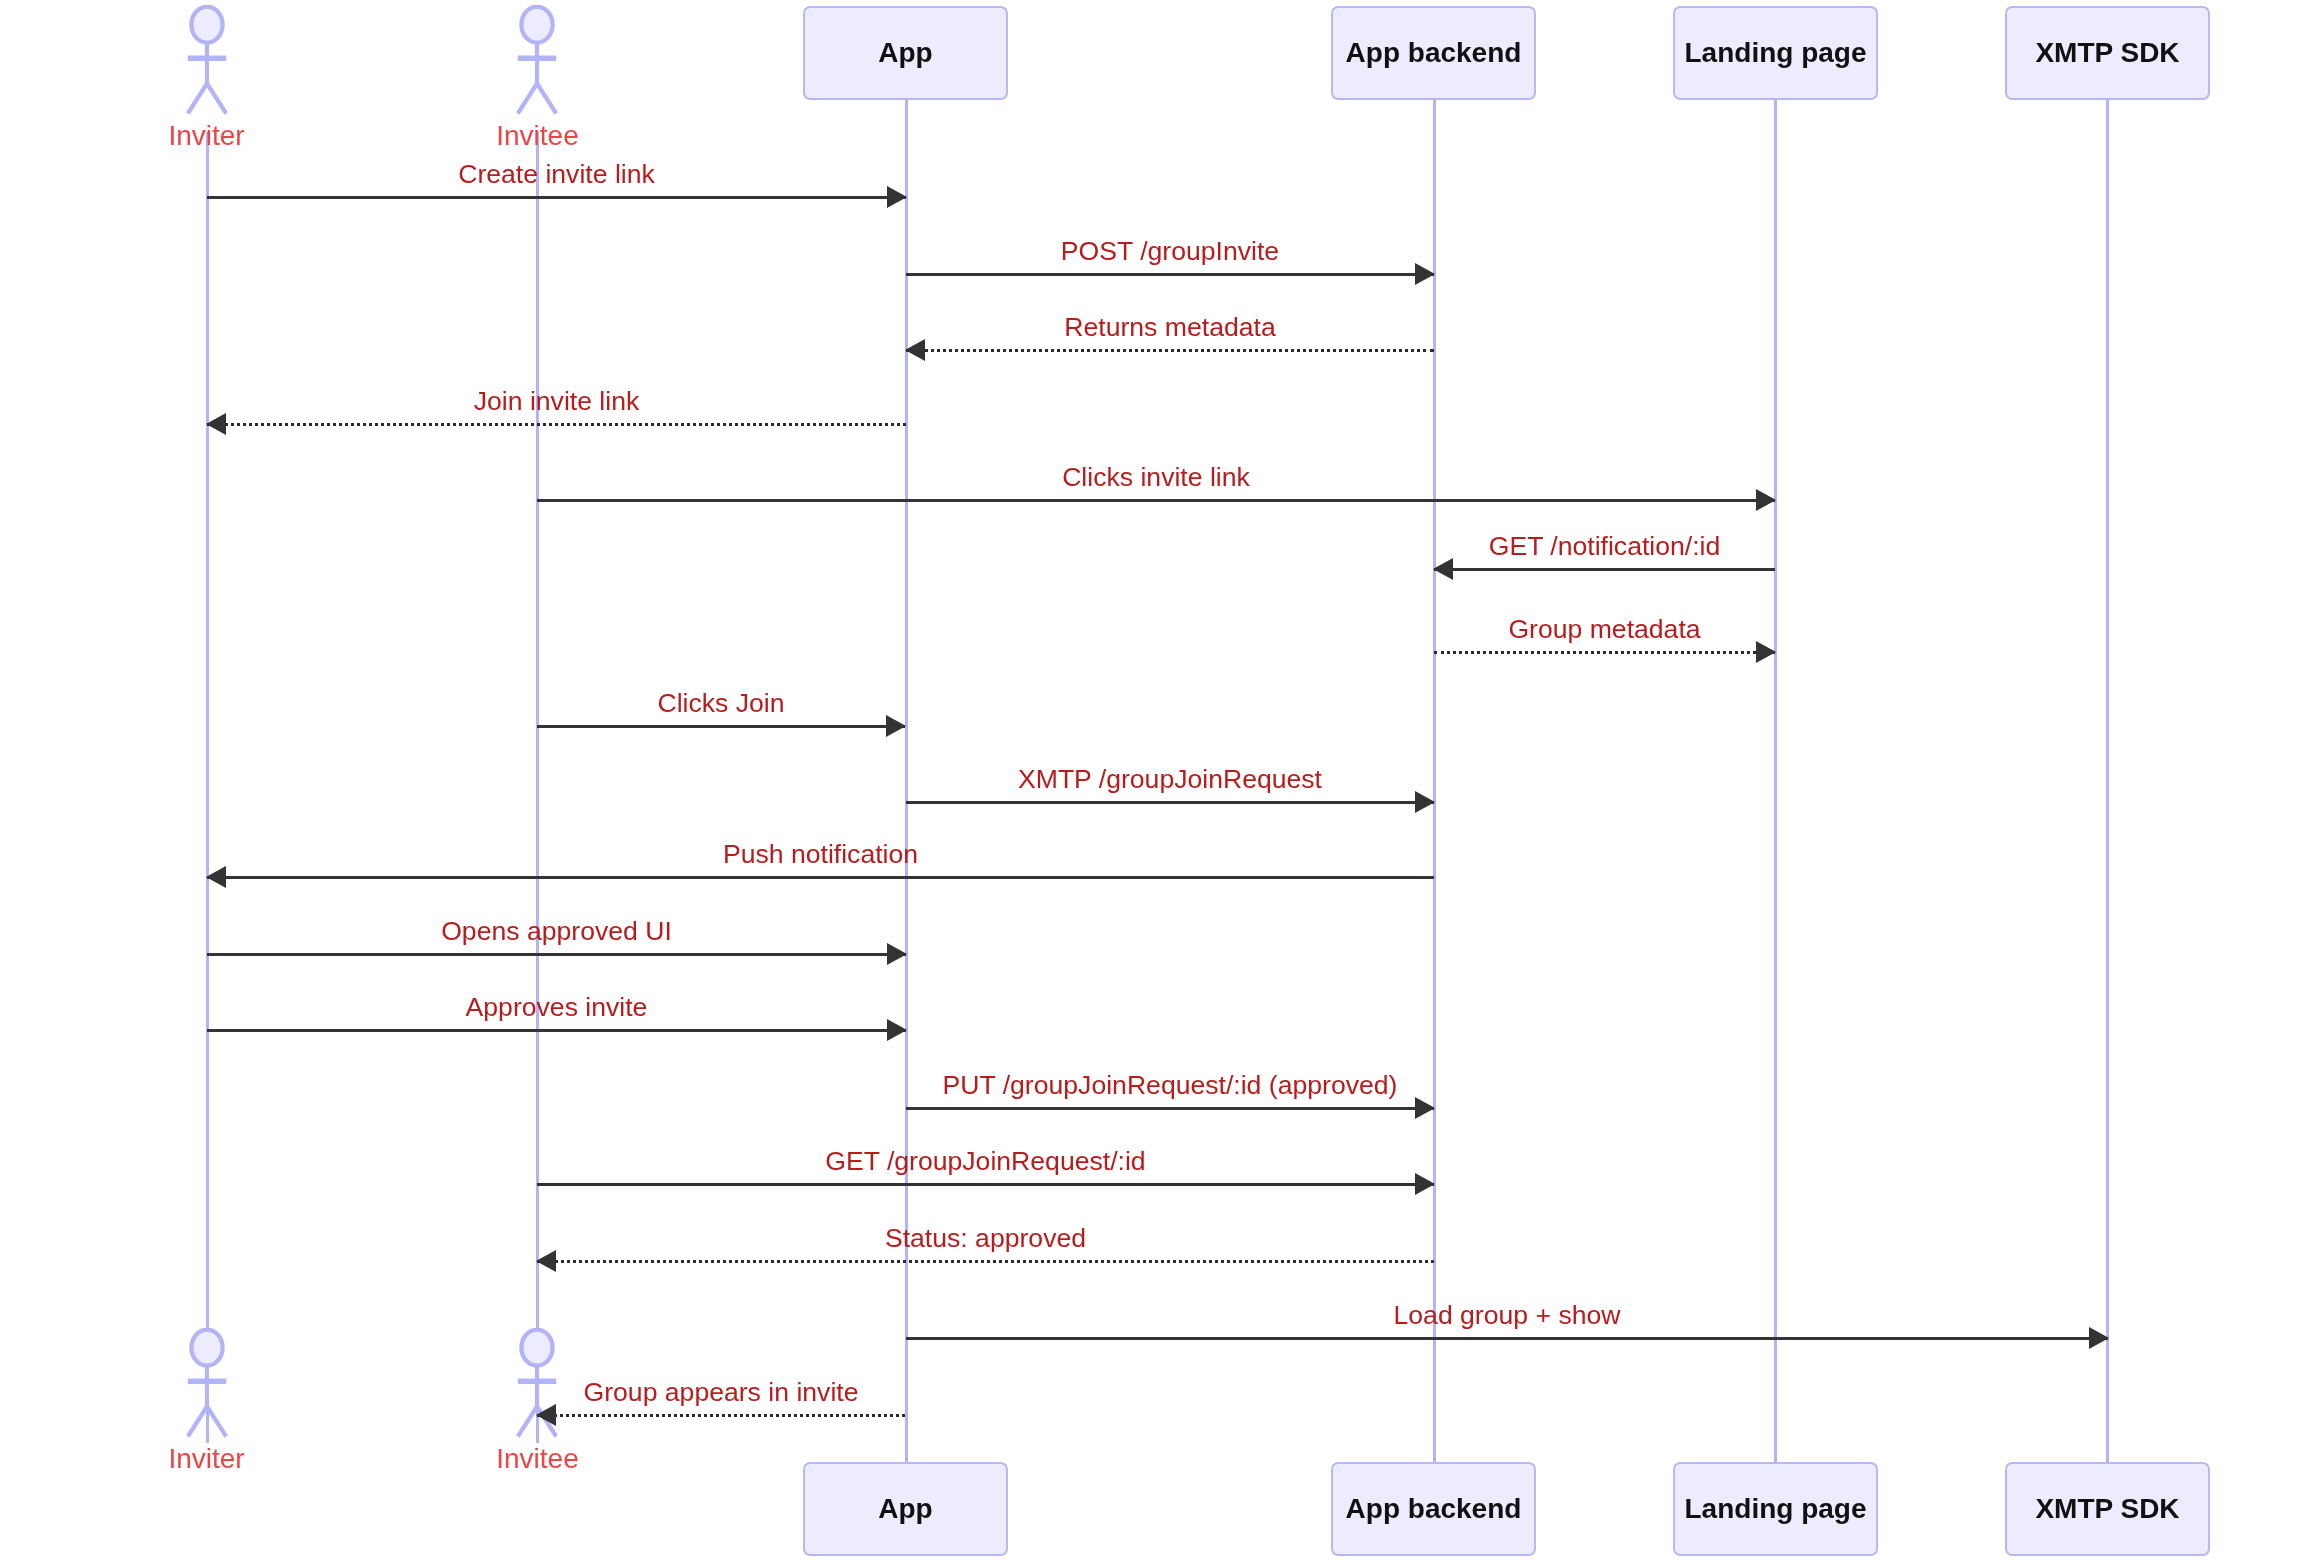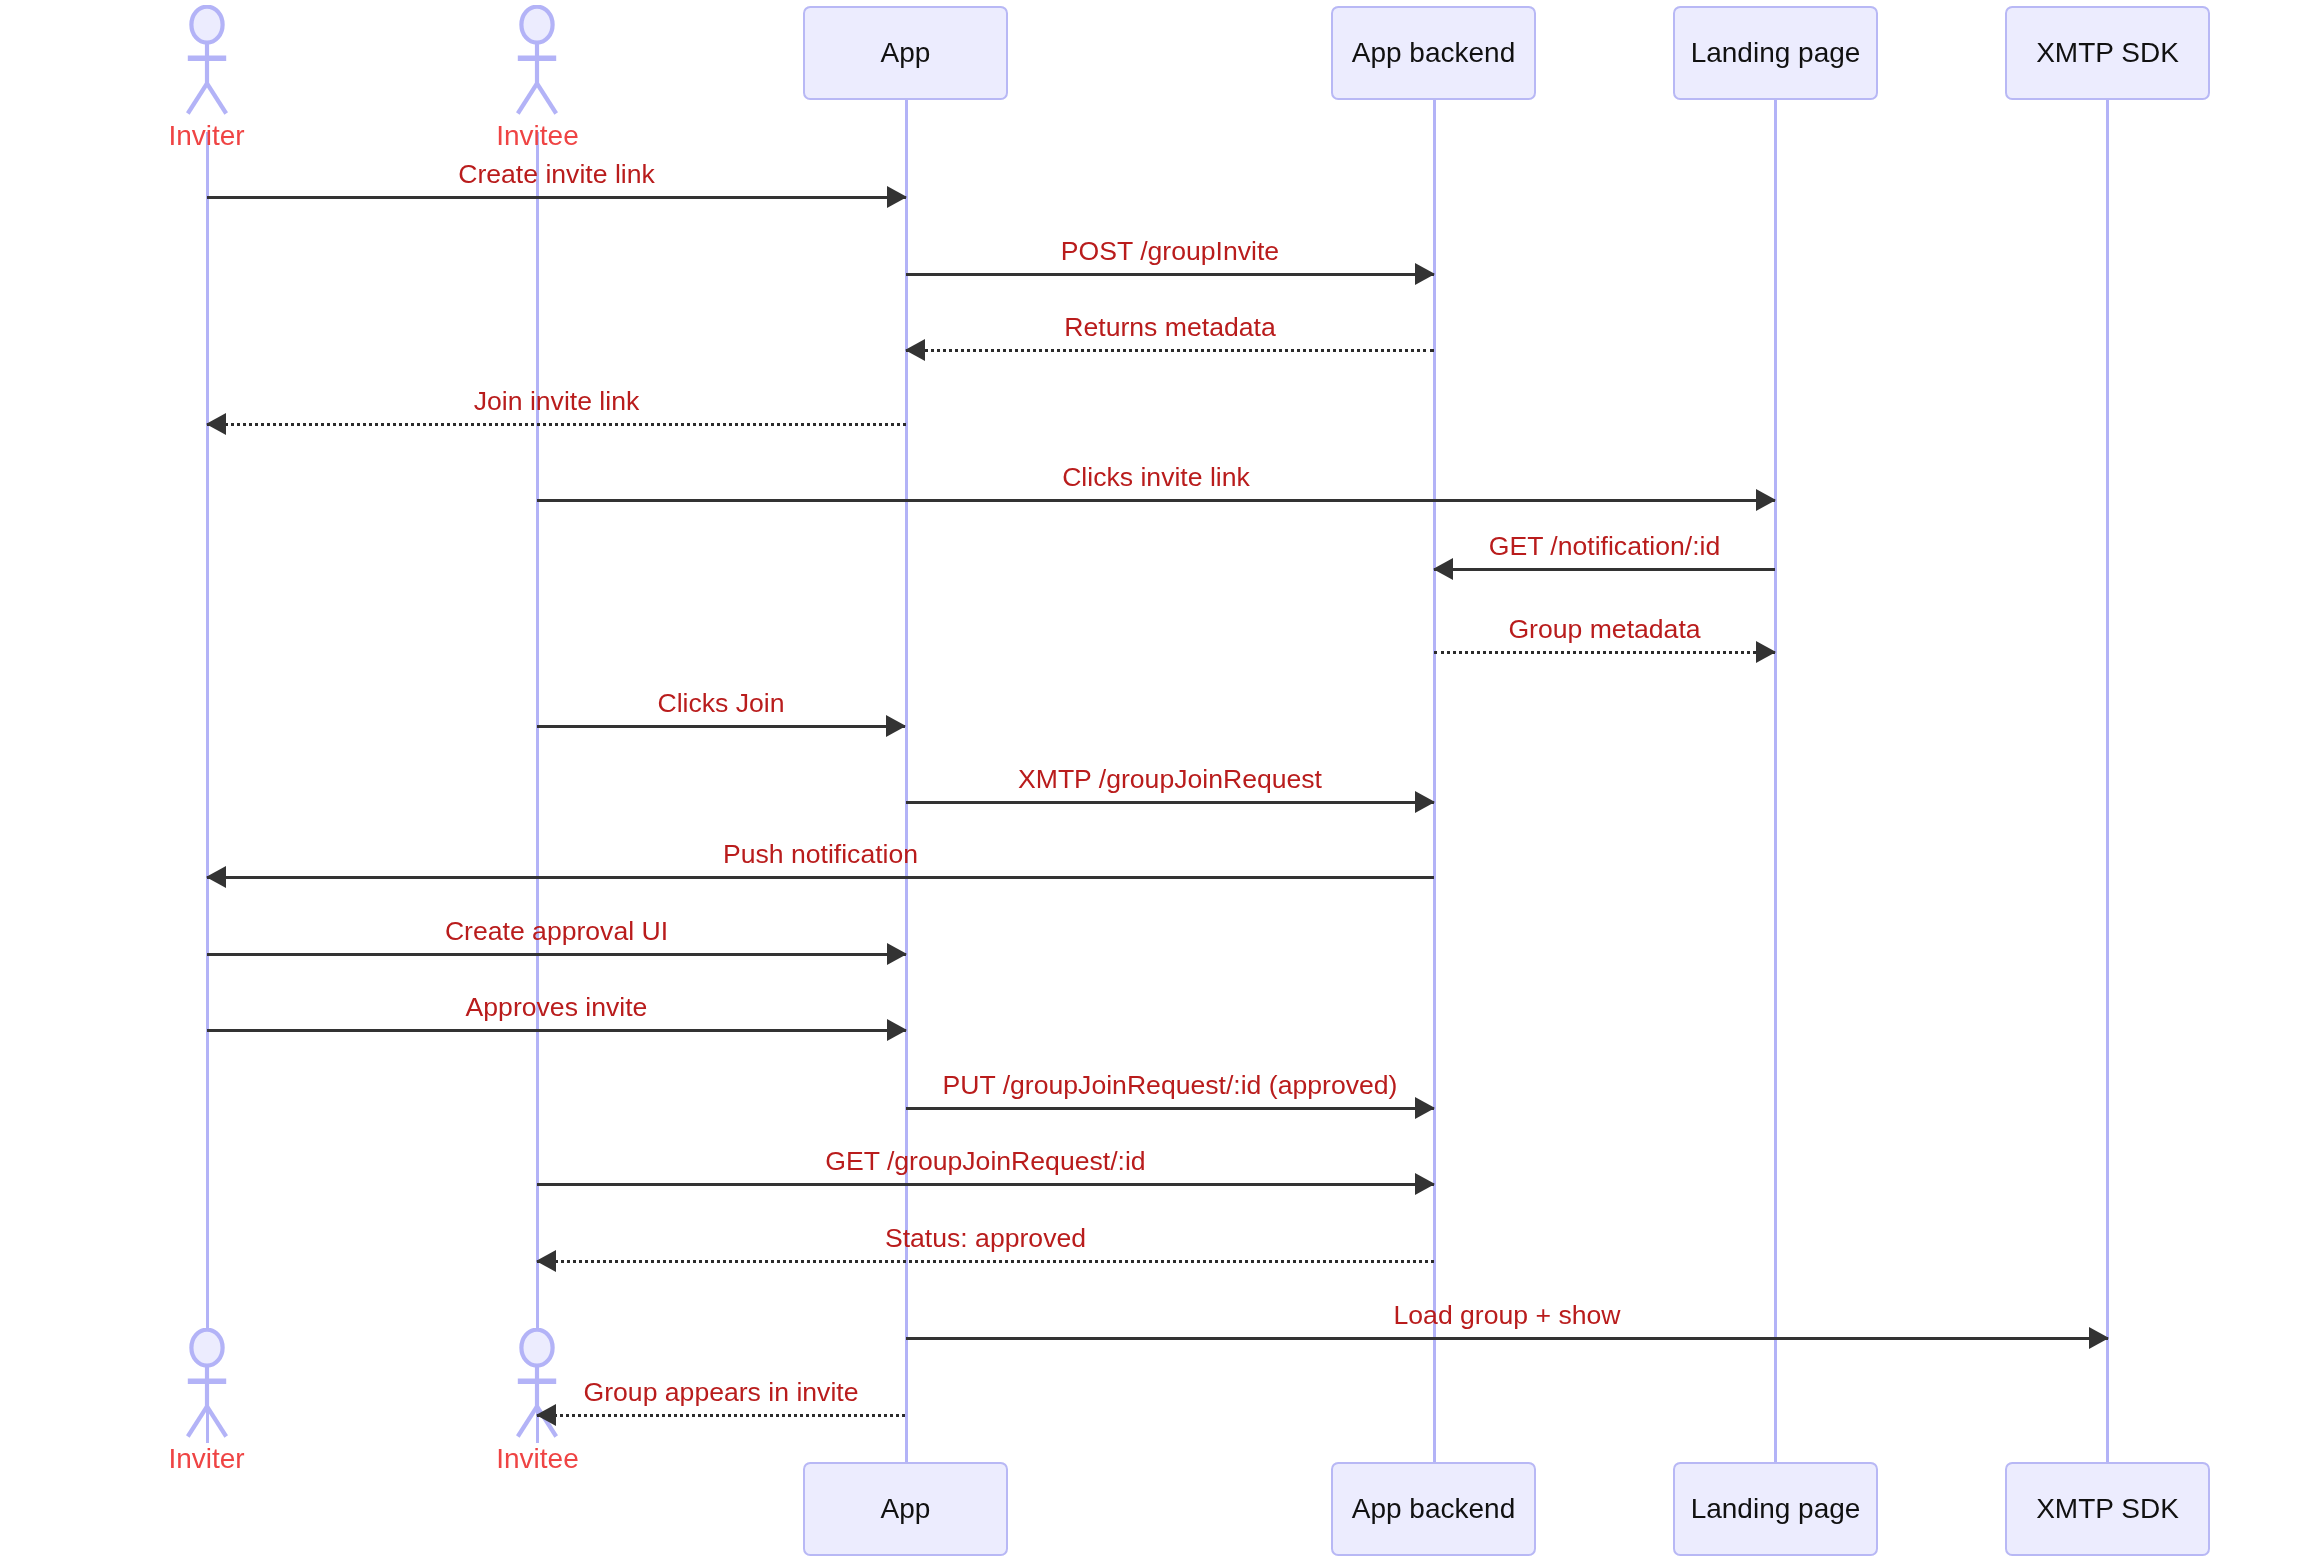--- a/index.html
+++ b/index.html
@@ -1,20 +1,20 @@
 <!DOCTYPE html>
 <html style="font-size:9.7px"><head>
 <meta charset="utf-8">
 <style>
   html,body{margin:0;padding:0;background:#ffffff;}
   body{width:2319px;height:1563px;font-family:"Liberation Sans",sans-serif;}
   #stage{position:relative;width:2319px;height:1563px;overflow:hidden;background:#fff;}
   .lifeline{position:absolute;width:3px;background:#b3b3f7;}
   .pbox{position:absolute;background:#ececfe;border:2.4px solid #b8b8f5;border-radius:7.2px;
-        display:flex;align-items:center;justify-content:center;box-sizing:border-box;}
+        display:flex;align-items:center;justify-content:center;box-sizing:border-box;font-weight:bold;}
   .pbox span{font-size:28px;color:#111;white-space:nowrap;}
   .actor{position:absolute;}
   .actor svg{display:block;}
   .actor-label{position:absolute;font-size:28px;color:#ef4444;white-space:nowrap;text-align:center;}
   .msg{position:absolute;height:0;}
   .msg .line{position:absolute;left:0;top:0;height:0;border-top:3.6px solid #333333;width:100%;}
   .msg.dotted .line{border-top:3.6px dotted #2b2b2b;}
   .msg .head{position:absolute;top:-10.3px;width:0;height:0;}
   .msg.right .head{right:-1.2px;border-top:11px solid transparent;border-bottom:11px solid transparent;border-left:20.5px solid #333333;}
   .msg.left  .head{left:-1.2px; border-top:11px solid transparent;border-bottom:11px solid transparent;border-right:20.5px solid #333333;}
@@ -141,21 +141,21 @@
       <div class="lbl">XMTP /groupJoinRequest</div>
     </div>
     <div class="msg solid left" style="left: 207px; top: 876px; width: 1227px;">
       <div class="line"></div>
       <div class="head"></div>
       <div class="lbl">Push notification</div>
     </div>
     <div class="msg solid right" style="left: 207px; top: 953px; width: 699px;">
       <div class="line"></div>
       <div class="head"></div>
-      <div class="lbl">Create approval UI</div>
+      <div class="lbl">Opens approved UI</div>
     </div>
     <div class="msg solid right" style="left: 207px; top: 1029px; width: 699px;">
       <div class="line"></div>
       <div class="head"></div>
       <div class="lbl">Approves invite</div>
     </div>
     <div class="msg solid right" style="left: 906px; top: 1107px; width: 528px;">
       <div class="line"></div>
       <div class="head"></div>
       <div class="lbl">PUT /groupJoinRequest/:id (approved)</div>

